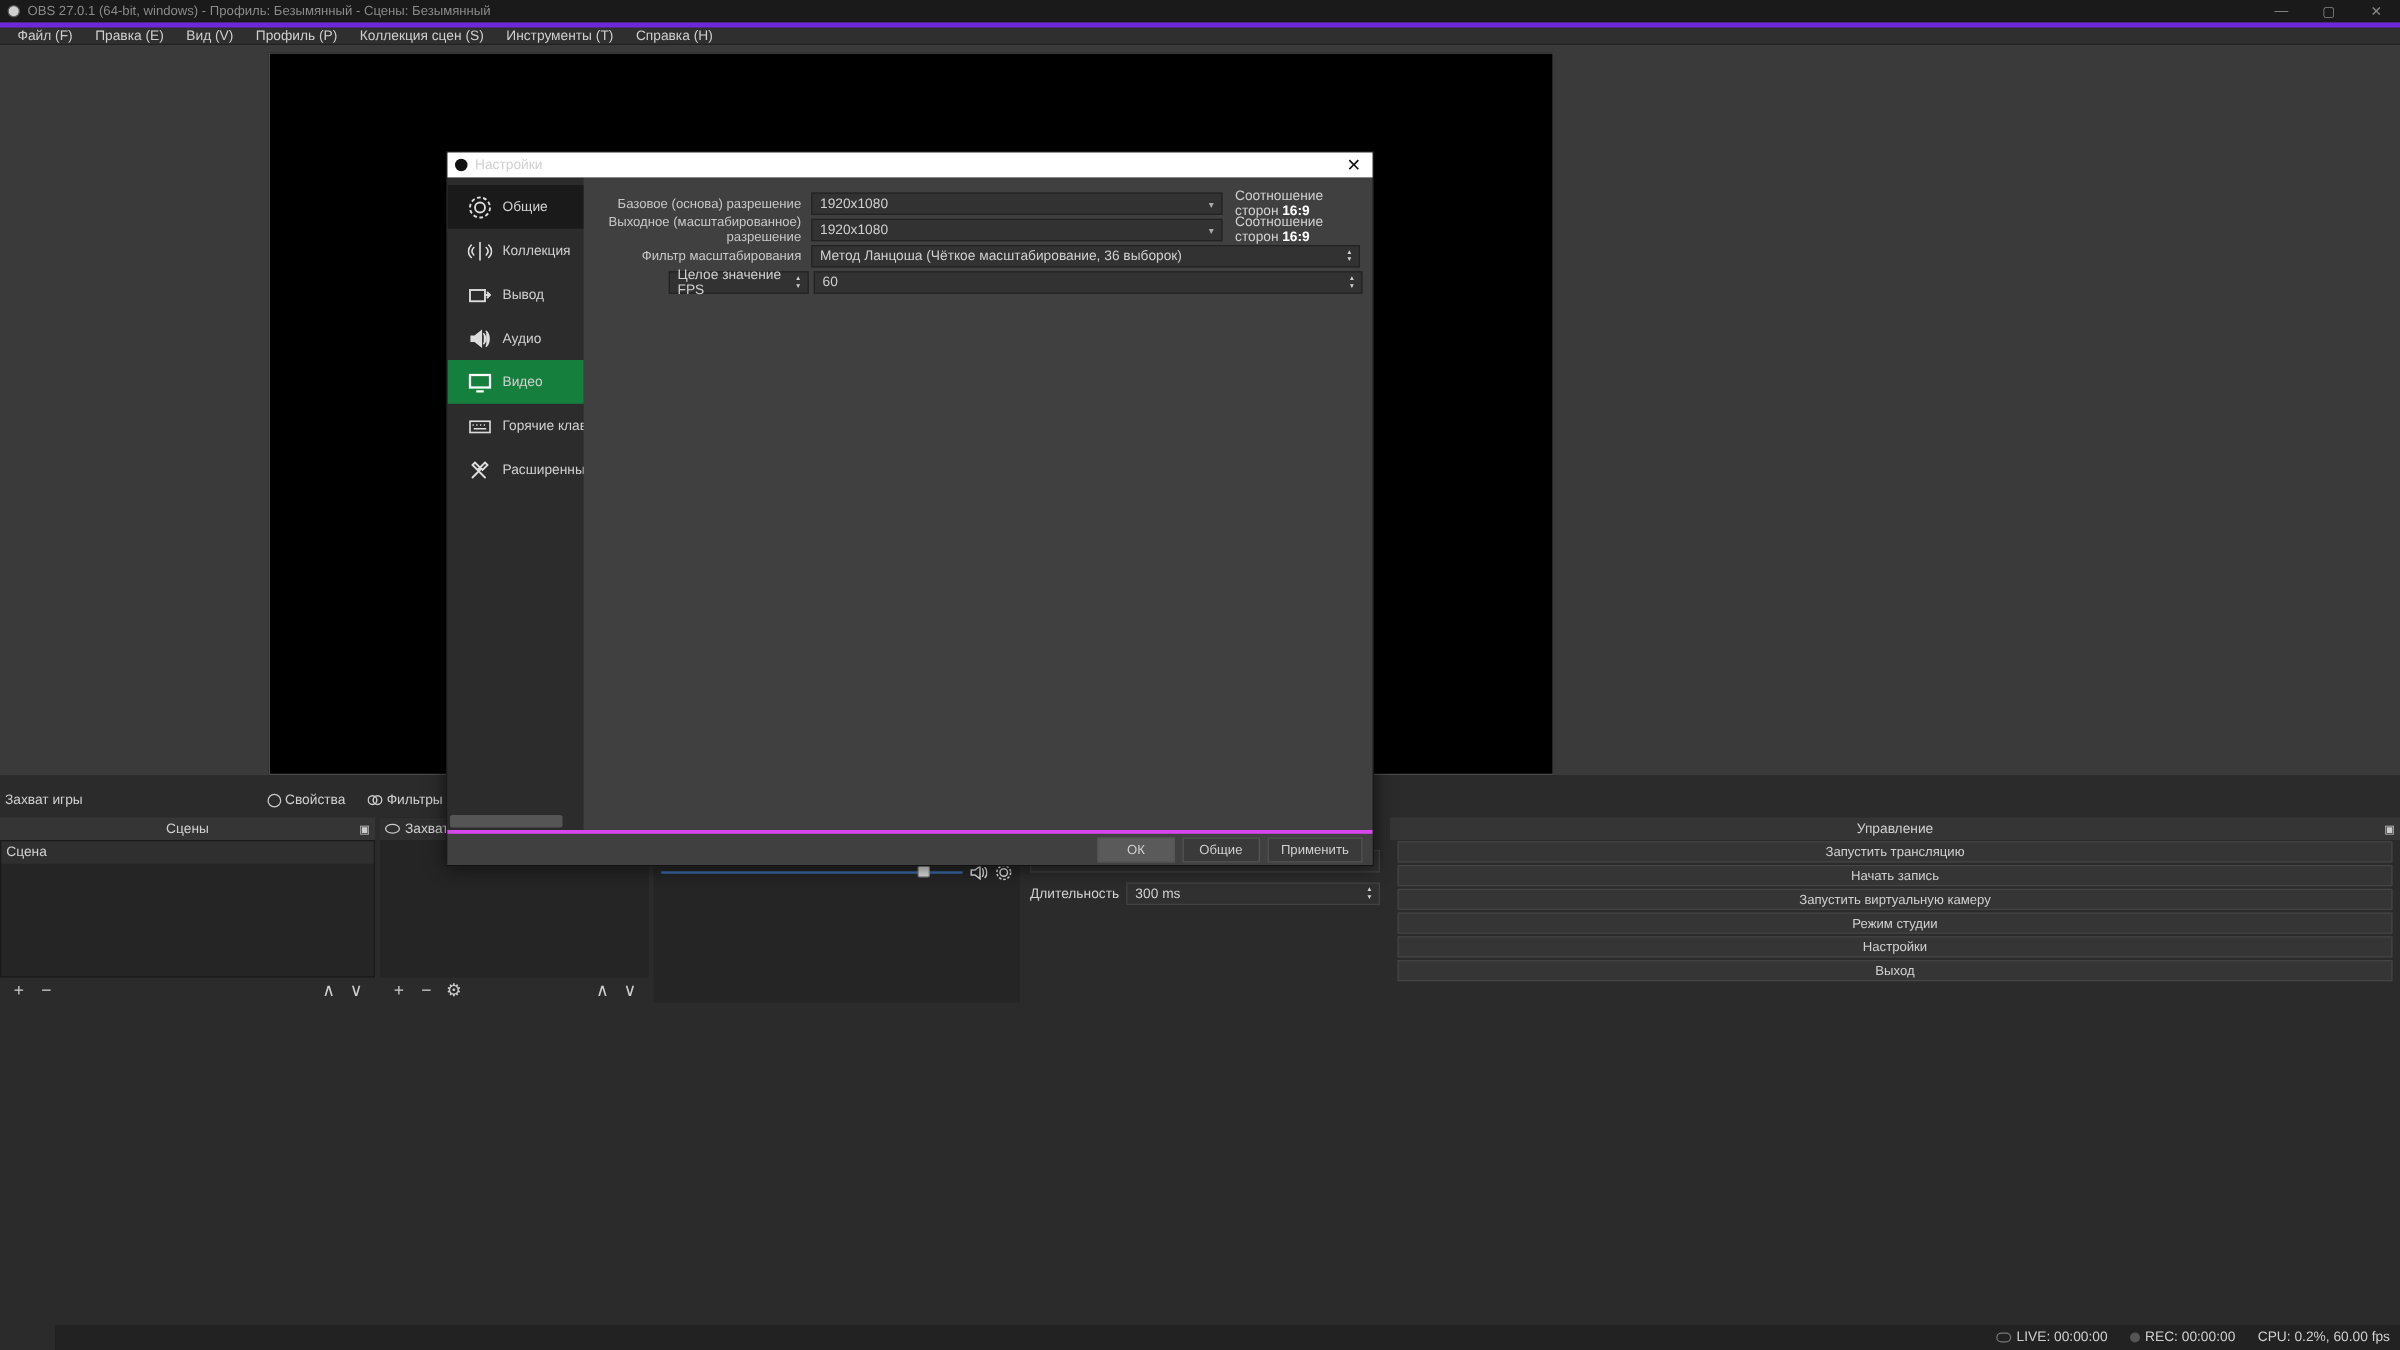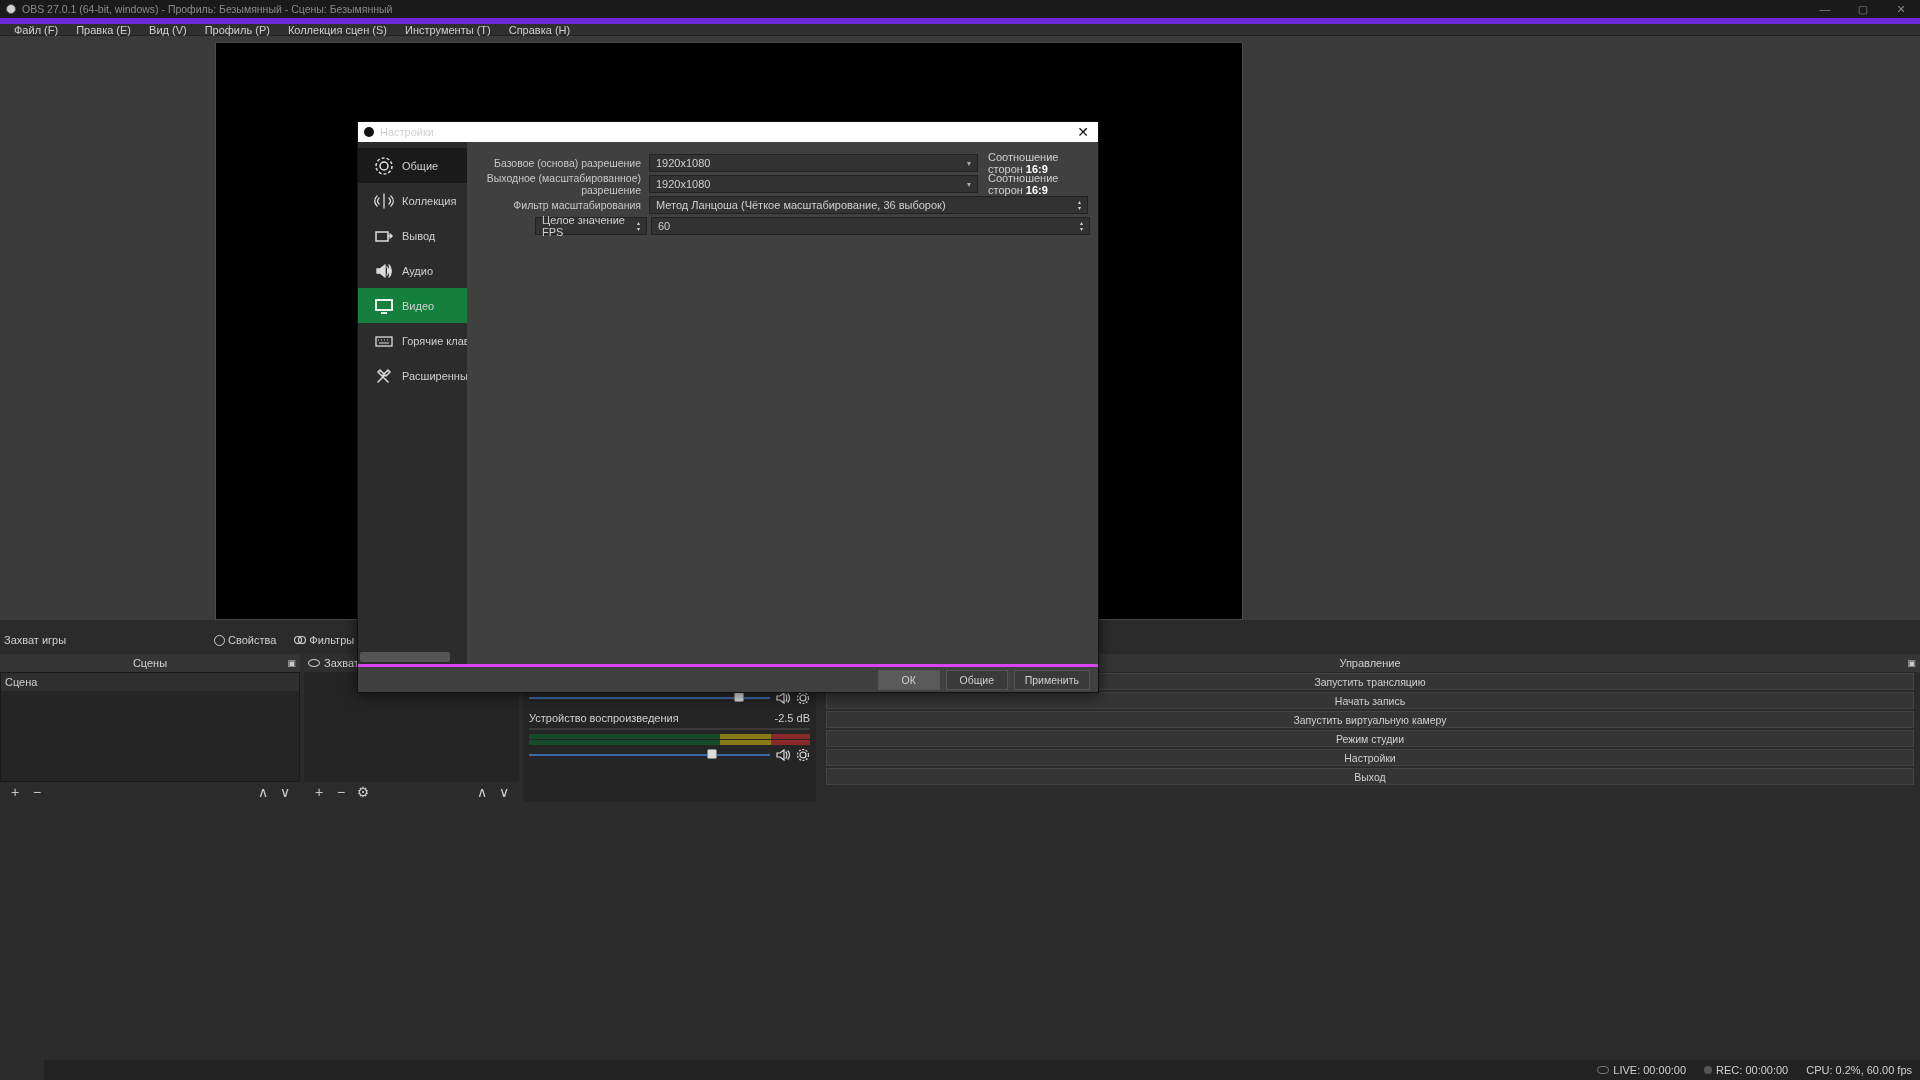--- a/index.html
+++ b/index.html
@@ -6,21 +6,21 @@
 body { width: 1920px; height: 1080px; background: #2b2b2b; overflow: hidden; position: relative; }
 
 
 .titlebar { height: 18px; background: #1a1a1a; display: flex; align-items: center; padding-left: 6px; }
 .titlebar .logo { width: 10px; height: 10px; border-radius: 50%; background: #d0d0d0; border: 1px solid #555; margin-right: 6px; }
 .titlebar .title { color: #8a8a8a; font-size: 10.5px; }
 .win-controls { position: absolute; right: 0; top: 0; display: flex; }
 .win-btn { width: 38px; height: 18px; display: flex; align-items: center; justify-content: center; color: #888; }
 
 
-.menubar { height: 18px; background: #2f2f2f; display: flex; align-items: center; padding-left: 6px; gap: 2px; border-top: 6px solid #6d28d9; border-bottom: 1px solid #222; }
+.menubar { height: 18px; background: #2f2f2f; display: flex; align-items: center; padding-left: 6px; gap: 2px; border-top: 4px solid #6d28d9; border-bottom: 1px solid #222; }
 .menubar .mitem { padding: 2px 8px; color: #cfcfcf; font-size: 11px; }
 
 
 .preview-wrap { height: 584px; position: relative; background: #3a3a3a; }
 .preview { position: absolute; left: 215px; top: 6px; width: 1028px; height: 578px; background: #000; border: 1px solid #4a4a4a; }
 
 
 .source-toolbar { position: absolute; left: 0; top: 630px; width: 520px; height: 20px; display: flex; align-items: center; gap: 10px; }
 .source-toolbar .st-left { padding-left: 4px; }
 .st-btn { display: flex; align-items: center; gap: 3px; padding: 0 4px; }
@@ -192,44 +192,36 @@
             </div>
           <svg width="14" height="14">
               <path d="M1 5h3l4-3v10l-4-3H1z M10 4c1 1 1 5 0 6 M12 3c2 2 2 6 0 8" stroke="#ddd" fill="none" stroke-width="1.2" stroke-linecap="round"></path>
             </svg>
           <svg width="14" height="14">
               <circle cx="7" cy="7" r="3" stroke="#ddd" fill="none" stroke-width="1.2"></circle>
               <circle cx="7" cy="7" r="5.5" stroke="#ddd" fill="none" stroke-width="1.2" stroke-dasharray="2,1.5"></circle>
             </svg>
         </div>
       </div>
-      <div class="mix-ch">
-        <div class="mlabel">
-            <span>Устройство воспроизведения</span>
-            <span>-2.5 dB</span>
-          </div>
-        <div class="mix-scale"></div>
-        <div class="mix-grad"></div>
-        <div class="mix-grad"></div>
-        <div class="mix-slider">
-          <div class="mix-track">
-              <div class="mix-knob" style="left:74%"></div>
-            </div>
-          <svg width="14" height="14">
-              <path d="M1 5h3l4-3v10l-4-3H1z M10 4c1 1 1 5 0 6 M12 3c2 2 2 6 0 8" stroke="#ddd" fill="none" stroke-width="1.2" stroke-linecap="round"></path>
-            </svg>
-          <svg width="14" height="14">
-              <circle cx="7" cy="7" r="3" stroke="#ddd" fill="none" stroke-width="1.2"></circle>
-              <circle cx="7" cy="7" r="5.5" stroke="#ddd" fill="none" stroke-width="1.2" stroke-dasharray="2,1.5"></circle>
-            </svg>
-        </div>
-      </div>
-    </div>
-  </div>
-
+    </div>
+  </div>
+
+  <div class="dock transitions">
+    <div class="trans-select" style="margin-top:26px;">
+      <span></span>
+      <span class="chev">▾</span>
+    </div>
+    <div class="trans-row">
+      <span>Длительность</span>
+      <div class="spin">
+        <span>300 ms</span>
+        <span class="spin-arrows">▴<br>▾</span>
+      </div>
+    </div>
+  </div>
 
   <div class="dock controls">
     <div class="dock-hdr">
         <span>Управление</span>
         <span class="collapse">▣</span>
       </div>
     <div class="ctrl-btn">Запустить трансляцию</div>
     <div class="ctrl-btn">Начать запись</div>
     <div class="ctrl-btn">Запустить виртуальную камеру</div>
     <div class="ctrl-btn">Режим студии</div>

